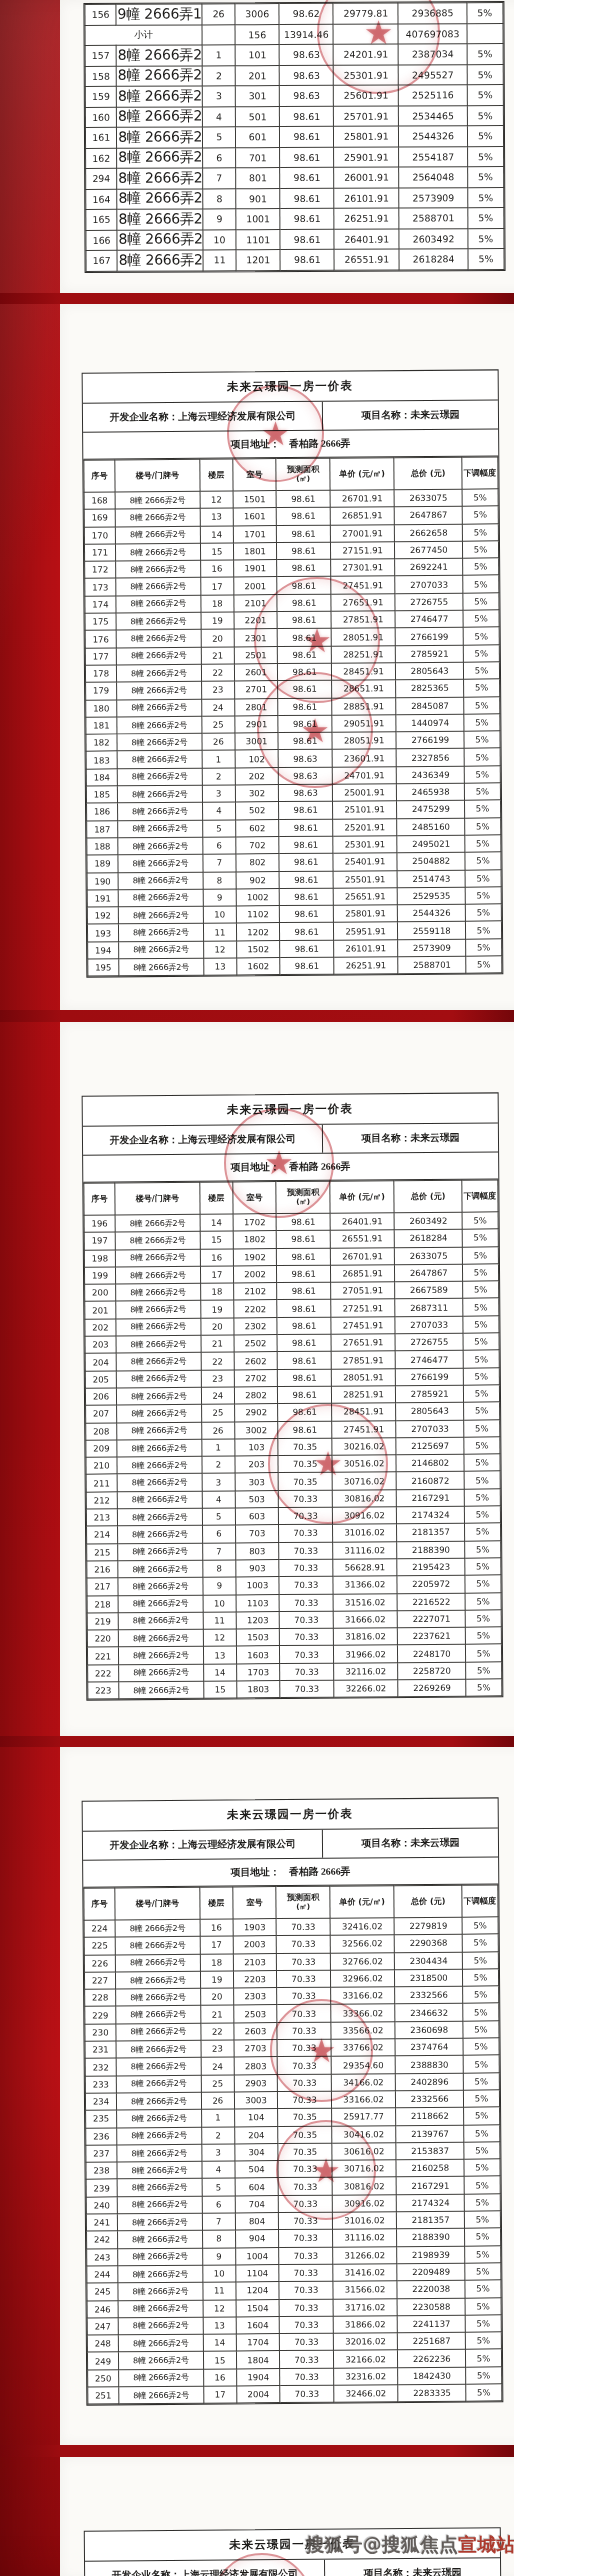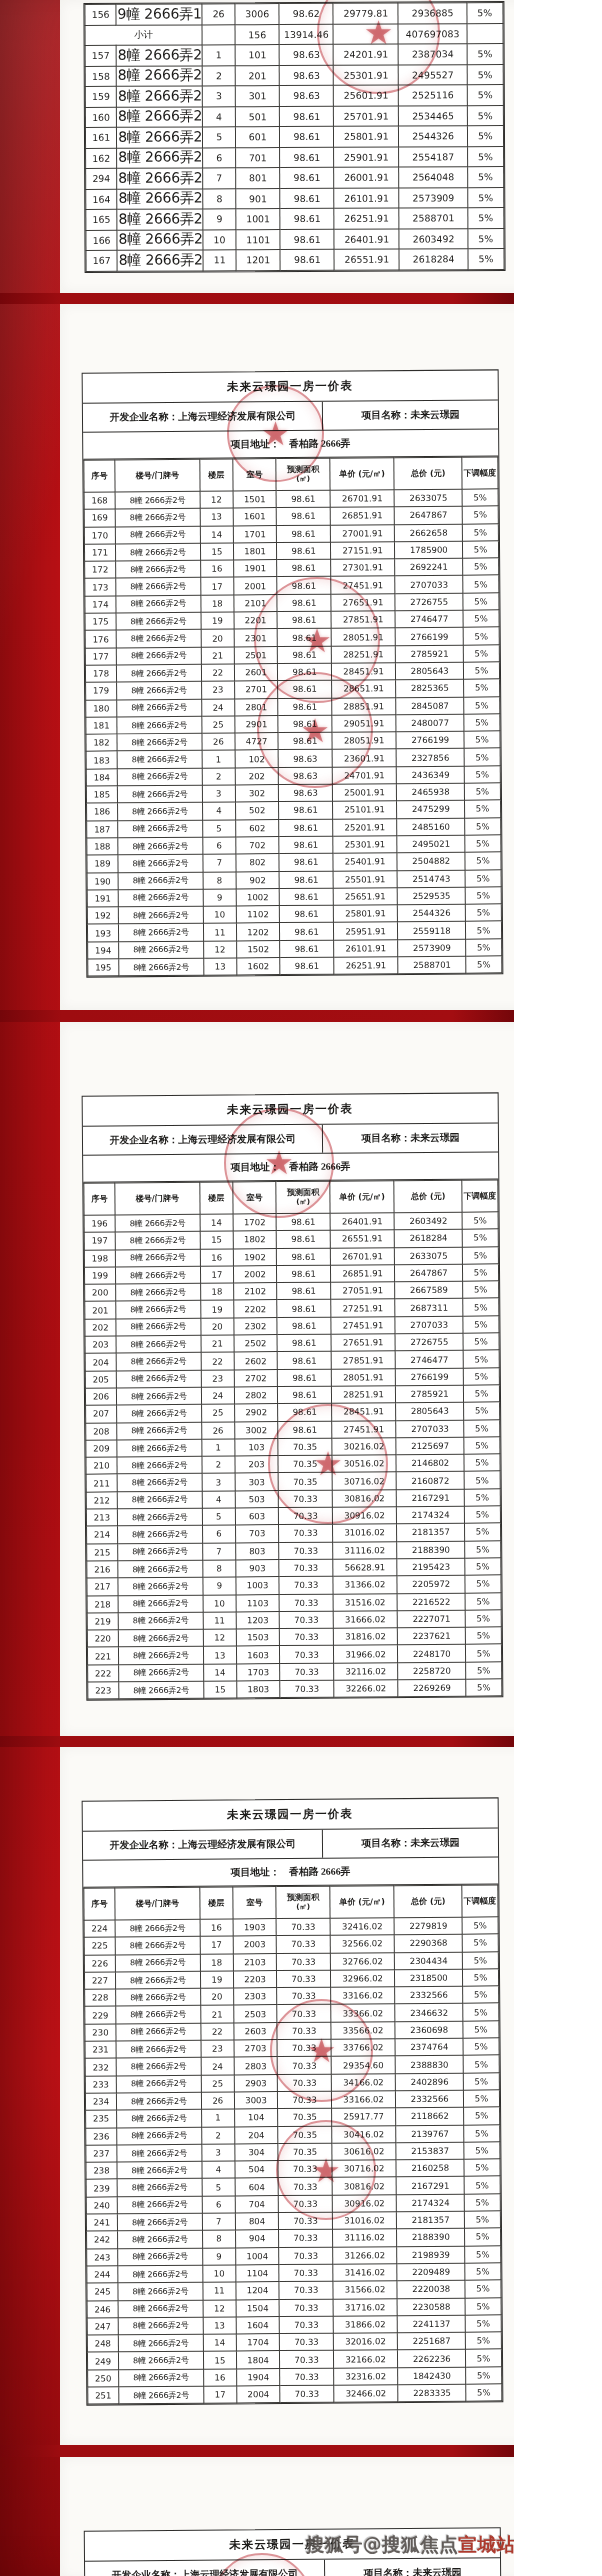--- a/index.html
+++ b/index.html
@@ -333,21 +333,21 @@
               <td data-name="cell-total-price">2662658</td>
               <td data-name="cell-discount">5%</td>
             </tr>
             <tr data-name="table-row">
               <td data-name="cell-seq">171</td>
               <td data-name="cell-building">8幢 2666弄2号</td>
               <td data-name="cell-floor">15</td>
               <td data-name="cell-room">1801</td>
               <td data-name="cell-area">98.61</td>
               <td data-name="cell-unit-price">27151.91</td>
-              <td data-name="cell-total-price">1785900</td>
+              <td data-name="cell-total-price">2677450</td>
               <td data-name="cell-discount">5%</td>
             </tr>
             <tr data-name="table-row">
               <td data-name="cell-seq">172</td>
               <td data-name="cell-building">8幢 2666弄2号</td>
               <td data-name="cell-floor">16</td>
               <td data-name="cell-room">1901</td>
               <td data-name="cell-area">98.61</td>
               <td data-name="cell-unit-price">27301.91</td>
               <td data-name="cell-total-price">2692241</td>
@@ -433,28 +433,28 @@
               <td data-name="cell-total-price">2845087</td>
               <td data-name="cell-discount">5%</td>
             </tr>
             <tr data-name="table-row">
               <td data-name="cell-seq">181</td>
               <td data-name="cell-building">8幢 2666弄2号</td>
               <td data-name="cell-floor">25</td>
               <td data-name="cell-room">2901</td>
               <td data-name="cell-area">98.61</td>
               <td data-name="cell-unit-price">29051.91</td>
-              <td data-name="cell-total-price">2480077</td>
+              <td data-name="cell-total-price">1440974</td>
               <td data-name="cell-discount">5%</td>
             </tr>
             <tr data-name="table-row">
               <td data-name="cell-seq">182</td>
               <td data-name="cell-building">8幢 2666弄2号</td>
               <td data-name="cell-floor">26</td>
-              <td data-name="cell-room">4727</td>
+              <td data-name="cell-room">3001</td>
               <td data-name="cell-area">98.61</td>
               <td data-name="cell-unit-price">28051.91</td>
               <td data-name="cell-total-price">2766199</td>
               <td data-name="cell-discount">5%</td>
             </tr>
             <tr data-name="table-row">
               <td data-name="cell-seq">183</td>
               <td data-name="cell-building">8幢 2666弄2号</td>
               <td data-name="cell-floor">1</td>
               <td data-name="cell-room">102</td>

